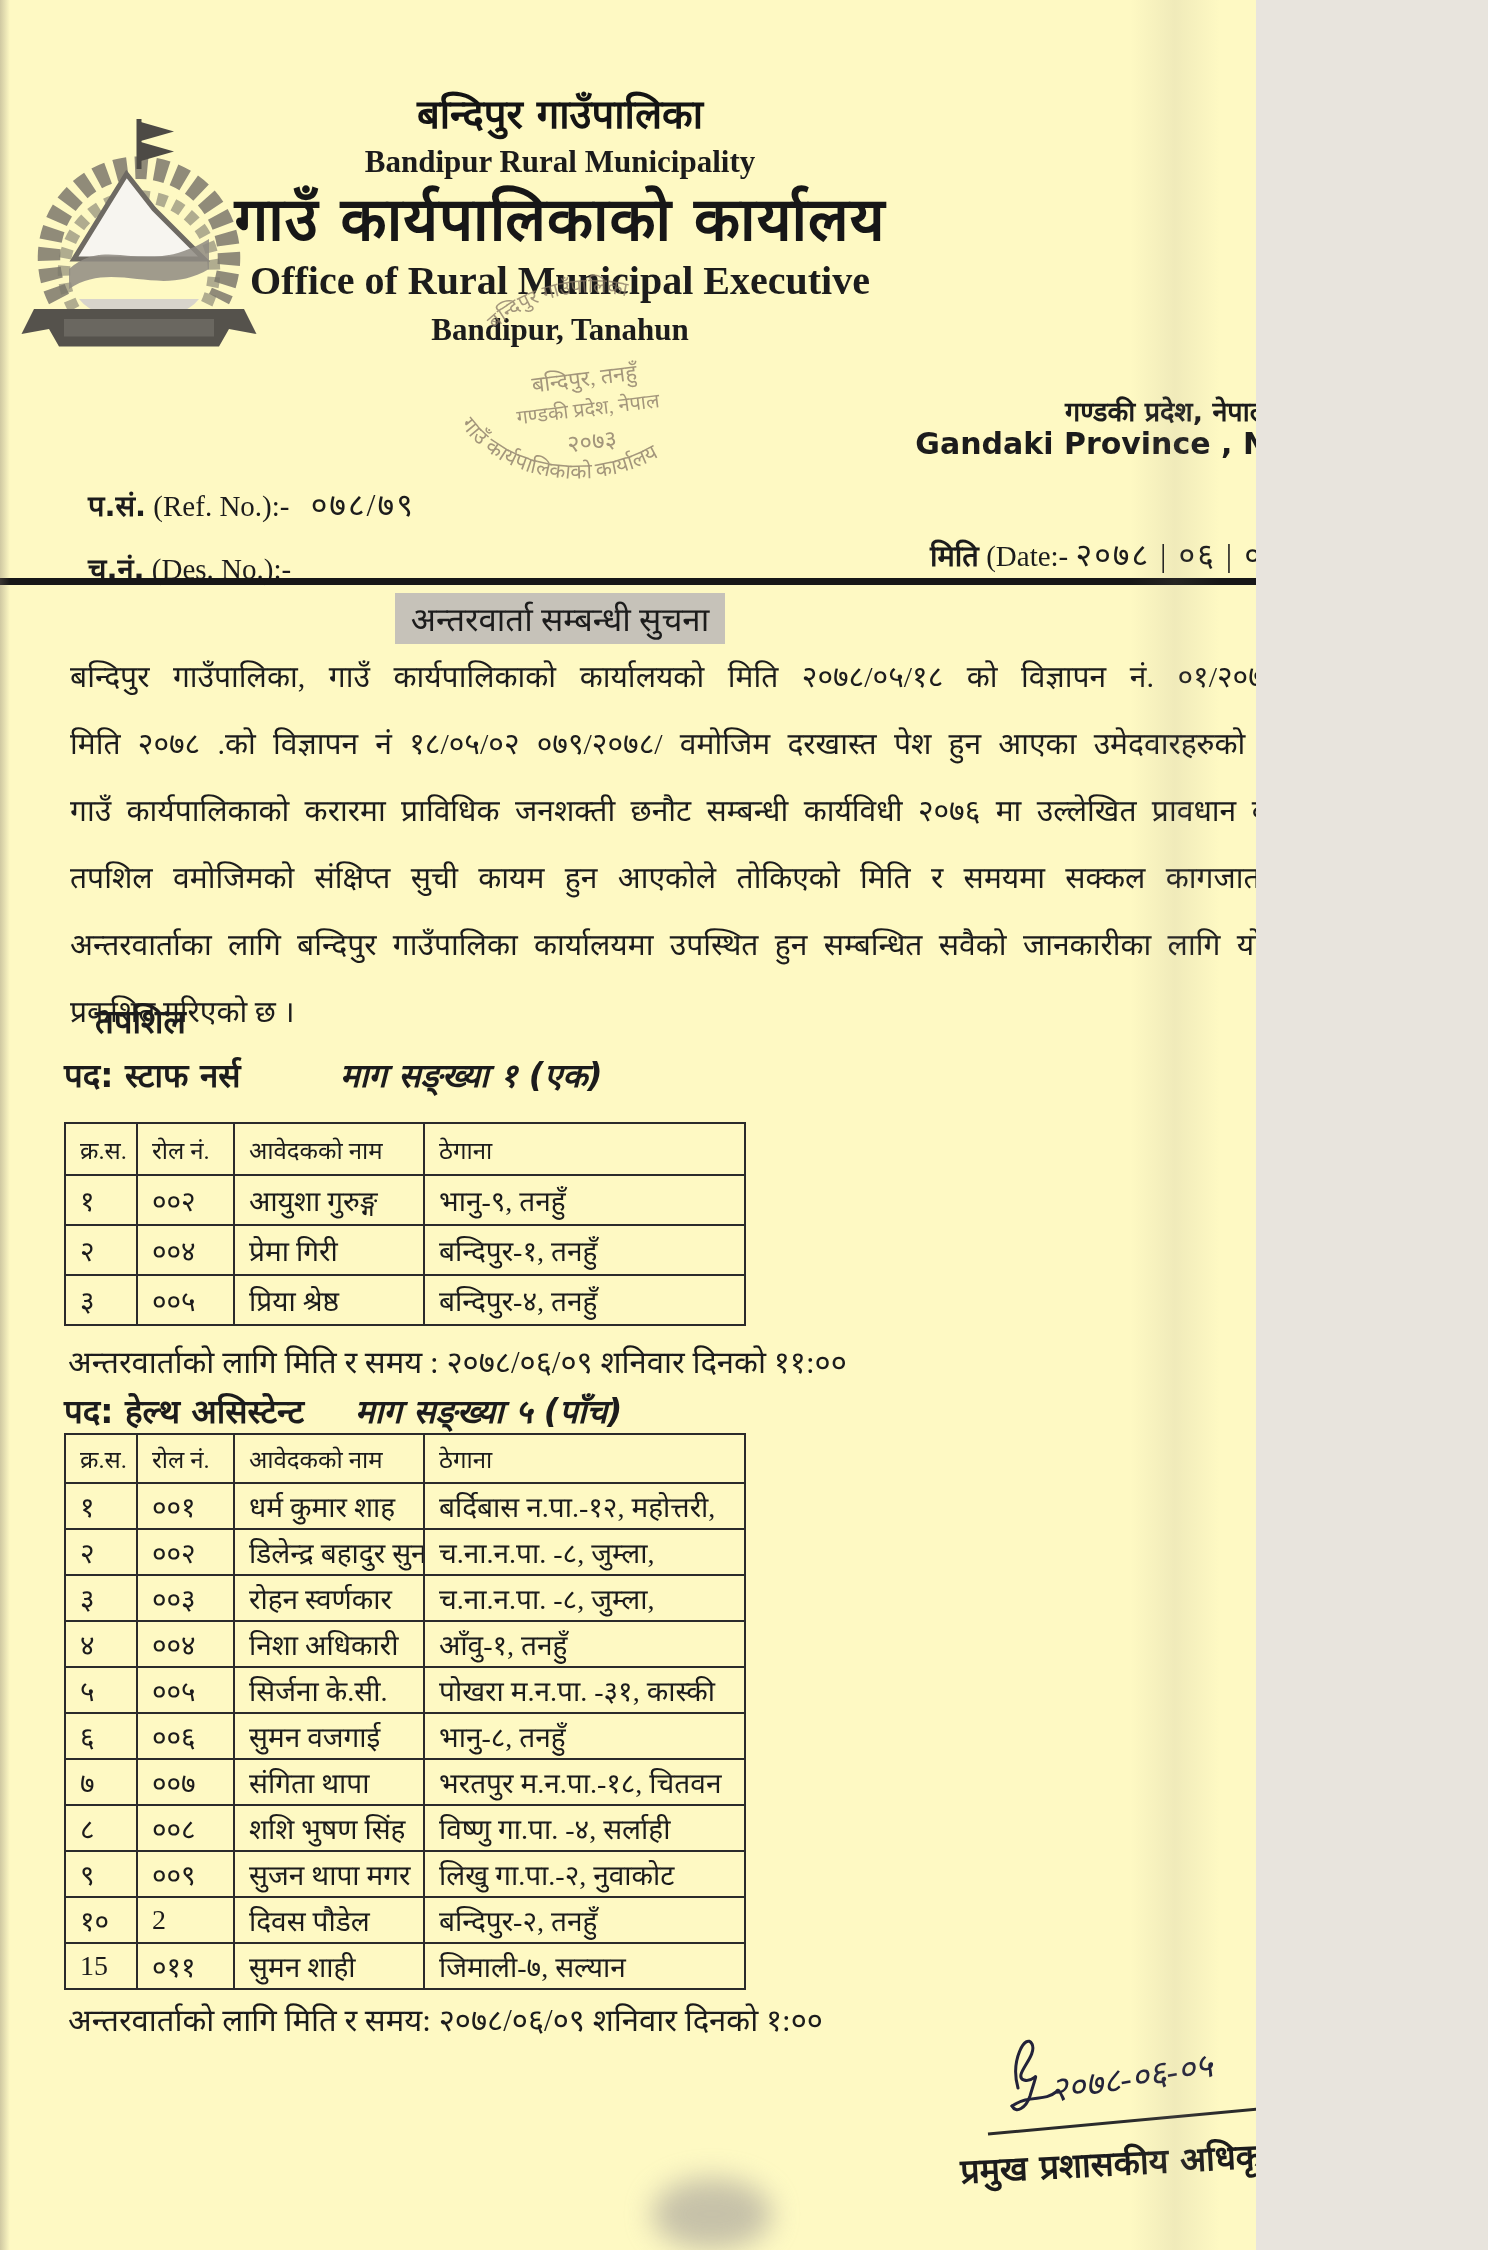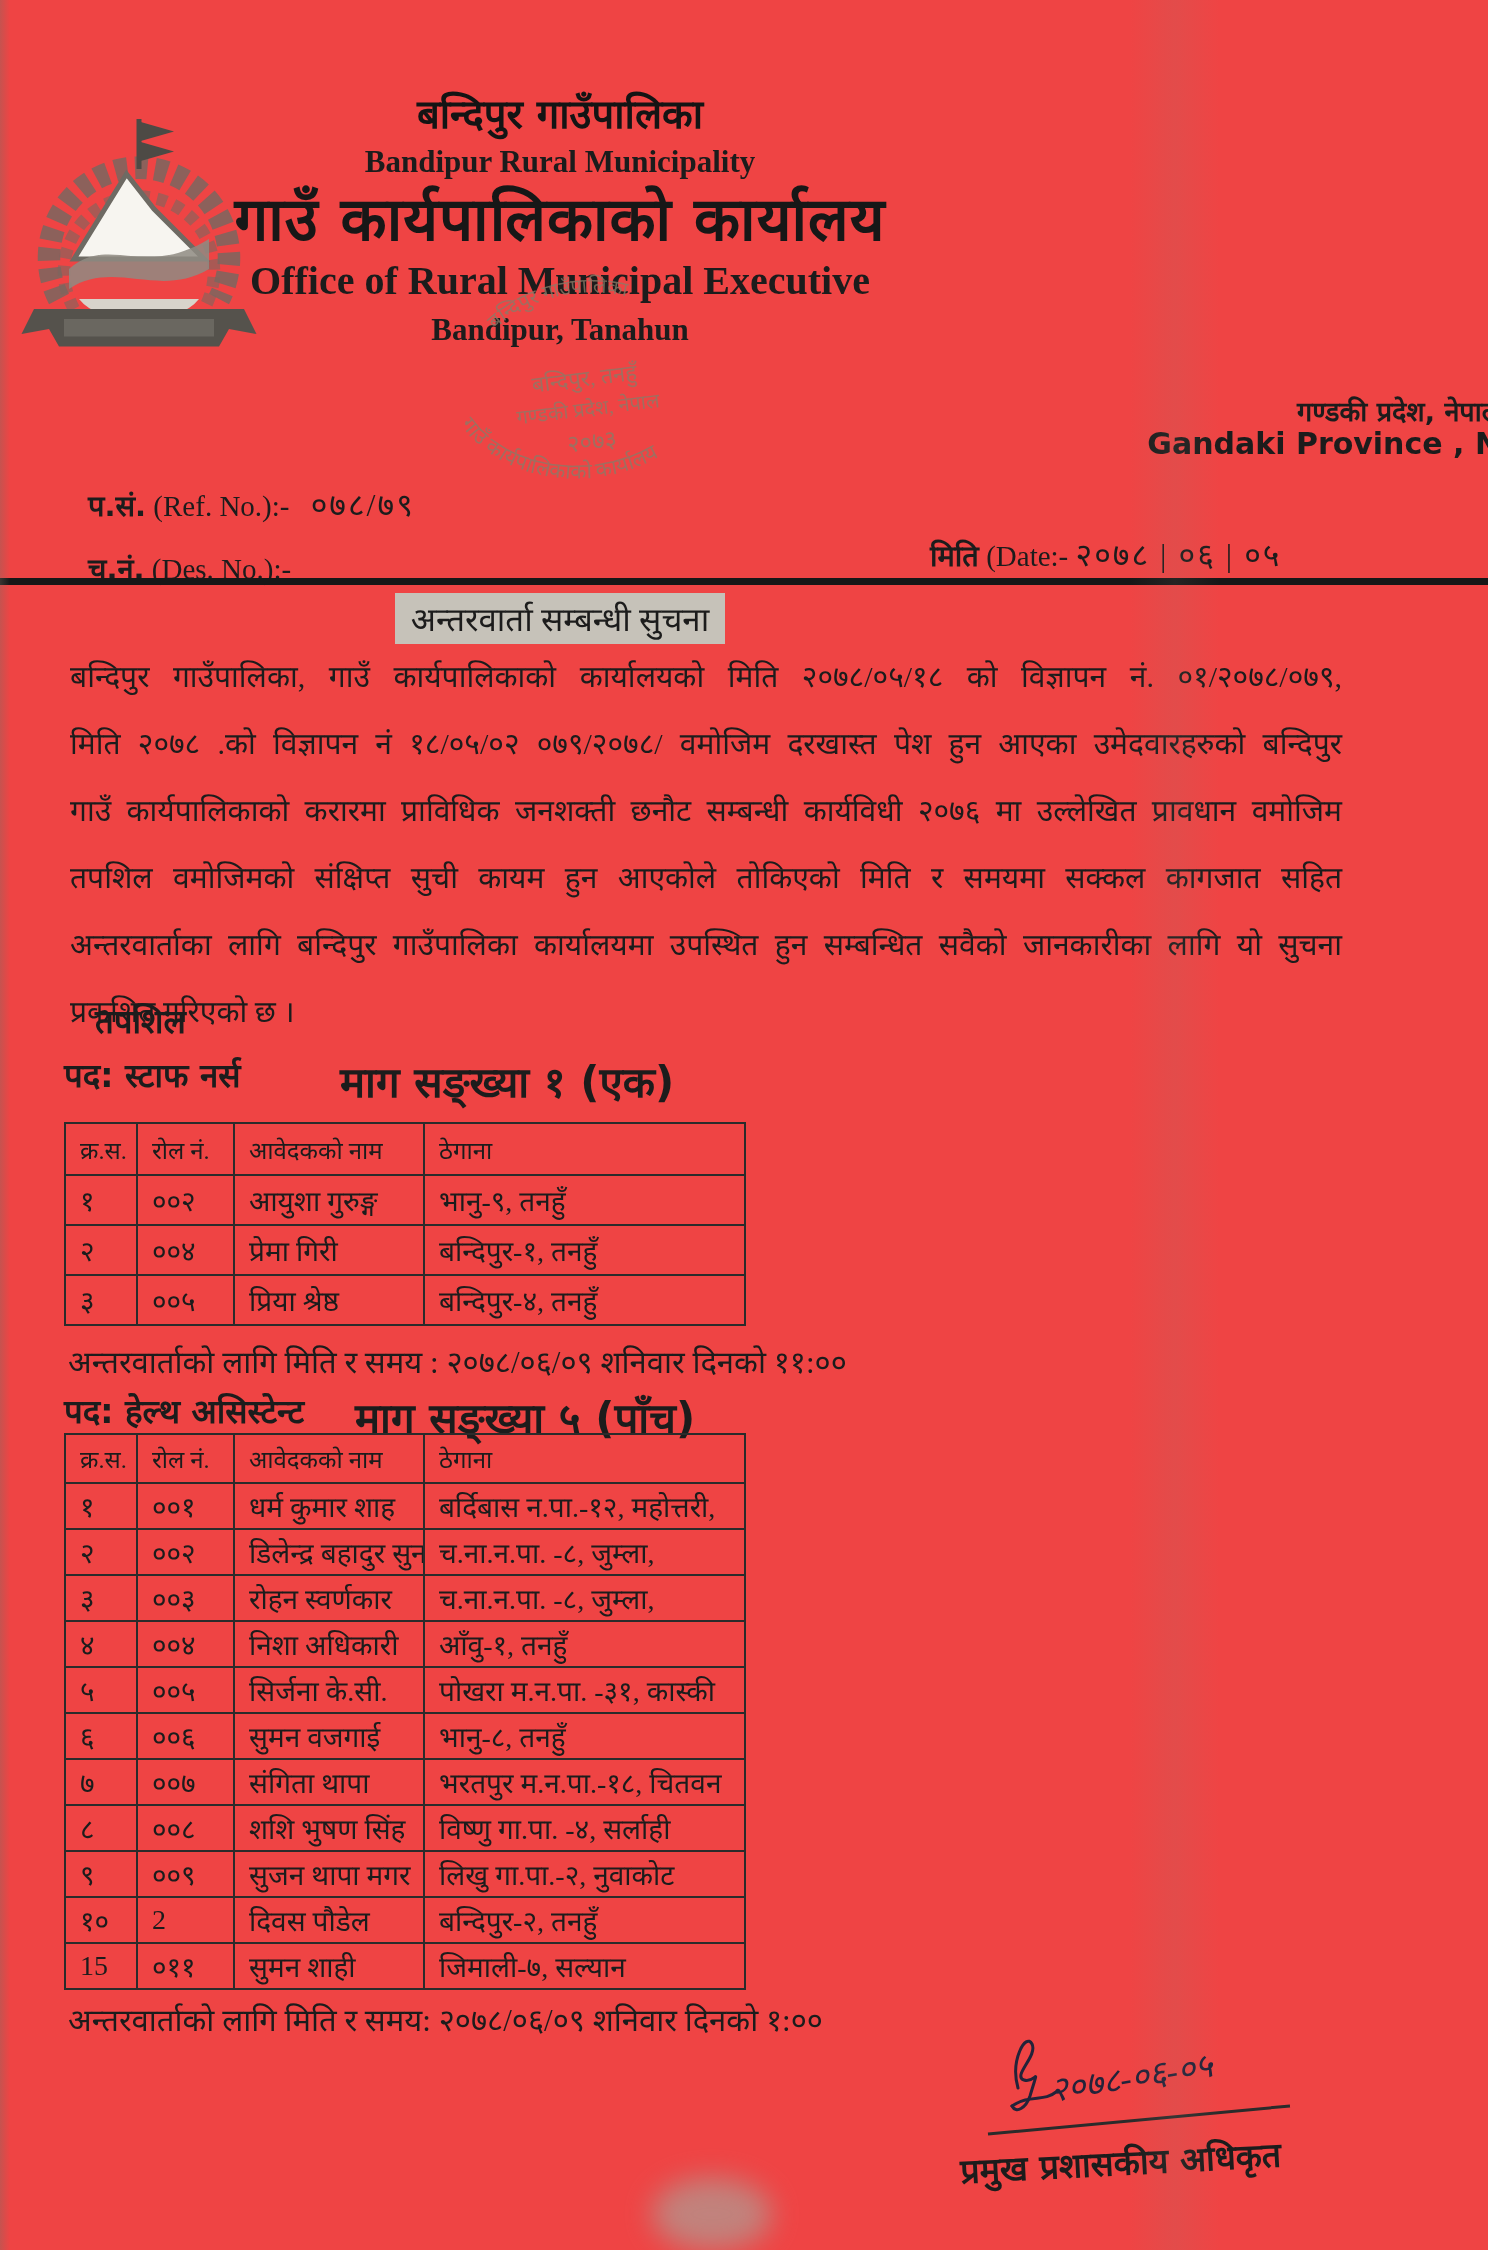--- a/index.html
+++ b/index.html
@@ -1,17 +1,17 @@
 <!DOCTYPE html>
 <html><head>
 <meta charset="utf-8">
 <style>
   html,body{margin:0;padding:0;}
   body{width:1488px;height:2250px;background:#e8e4dd;font-family:"Liberation Serif", serif;}
-  #page{position:relative;width:1488px;height:2250px;background:#ef4444;overflow:hidden;color:#1c1c1c;}
+  #page{position:relative;width:1256px;height:2250px;background:#fef9c3;overflow:hidden;color:#1c1c1c;}
   .abs{position:absolute;}
   .dv{font-family:"Liberation Serif", serif;}
   .dvh{font-family:"DejaVu Sans", sans-serif;font-weight:800;}
   .ens{font-family:"Liberation Serif", serif;font-weight:700;}
   
   .hdr{left:0;top:88px;width:1120px;text-align:center;}
   .np-name{font-size:40px;line-height:52px;color:#141414;}
   .en-name{font-size:31px;line-height:44px;}
   .np-office{font-size:60px;line-height:70px;letter-spacing:1px;color:#171717;}
   .en-office{font-size:40px;line-height:54px;}
@@ -26,21 +26,21 @@
   .rule{left:0;top:578px;width:1488px;height:7px;background:#171717;}
   
   .title-wrap{left:0;top:593px;width:1120px;text-align:center;}
   .title-hl{display:inline-block;background:#c6c2b9;padding:3px 16px 3px;font-size:33px;}
   
   .para{left:70px;top:648px;width:1272px;font-size:30px;}
   .pline{height:67px;line-height:58px;text-align:justify;text-align-last:justify;white-space:nowrap;}
   .pline.last{text-align:left;text-align-last:left;}
   .tapsil{left:95px;top:998px;font-size:33px;font-weight:700;}
   .pos{font-size:33px;font-weight:700;font-family:"DejaVu Sans", sans-serif;white-space:nowrap;}
-  .demand{font-size:42px;font-weight:700;font-family:"DejaVu Sans", sans-serif;white-space:nowrap;}
+  .demand{font-size:33px;font-weight:700;font-family:"DejaVu Sans", sans-serif;white-space:nowrap;font-style:italic;}
   
   table{border-collapse:collapse;table-layout:fixed;background:transparent;}
   td,th{border:2px solid #2b2b2b;font-size:28px;font-weight:400;text-align:left;padding:0 4px 0 14px;vertical-align:middle;overflow:hidden;white-space:nowrap;}
   th{font-size:24px;}
   #t1{left:64px;top:1122px;width:680px;}
   #t1 tr{height:50px;} #t1 tr.head{height:52px;}
   #t2{left:64px;top:1433px;width:680px;}
   #t2 tr{height:46px;} #t2 tr.head{height:49px;}
   .ivline{left:68px;font-size:31px;white-space:nowrap;}
   

